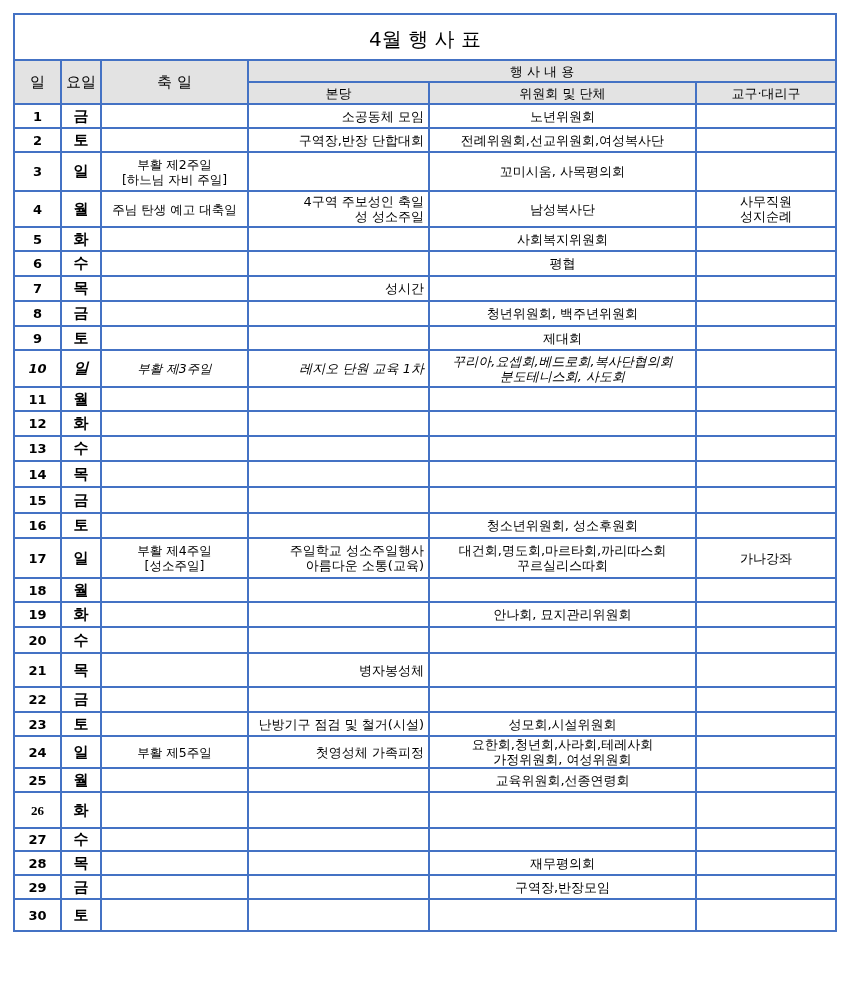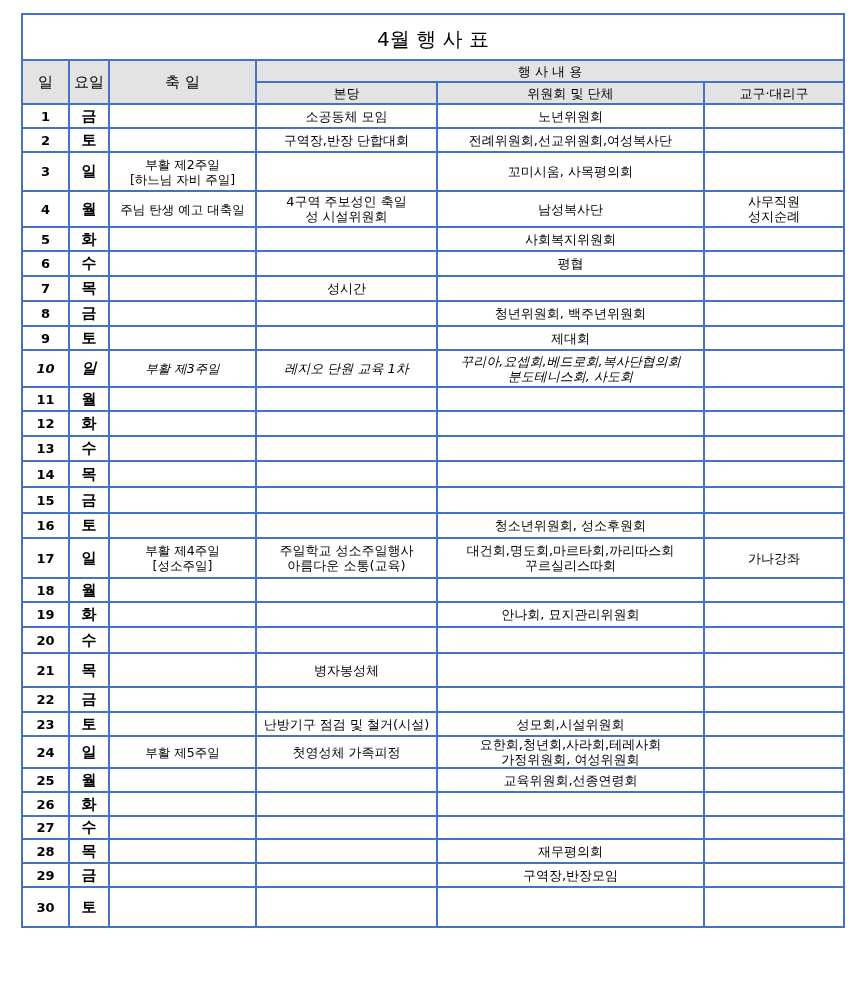--- a/index.html
+++ b/index.html
@@ -1,39 +1,39 @@
 <!DOCTYPE html>
 <html><head>
 <meta charset="utf-8">
 <style>
   html, body { margin:0; padding:0; background:#ffffff; }
   body { width:850px; height:990px; position:relative; font-family:"DejaVu Sans", sans-serif; color:#000; }
   table.sched {
-    position:absolute; left:21px; top:13px;
+    position:absolute; left:13px; top:13px;
     border-collapse:collapse; table-layout:fixed;
     width:822px;
   }
   table.sched td, table.sched th {
     border:2px solid #4472c4;
     padding:0 4px;
     font-size:13px;
     line-height:15px;
     overflow:hidden;
     white-space:nowrap;
     font-weight:normal;
   }
   .title-cell { height:40px; text-align:center; font-size:20px !important; padding-top:4px !important; }
   .hdr { background:#e3e3e3; text-align:center; }
   .hdr1 { height:20px; }
   .hdr2 { height:20px; }
   .big-hdr { font-size:15px !important; }
   .c-day { text-align:center; font-weight:bold !important; font-size:13px !important; }
   .c-dow { text-align:center; font-weight:bold !important; font-size:15px !important; }
   .c-feast { text-align:center; font-size:12.5px !important; }
-  .c-parish { text-align:center; }
+  .c-parish { text-align:right; }
   .c-comm { text-align:center; }
   .c-dioc { text-align:center;margin-left:48px; }
   .line { display:block; }
 </style>
 </head>
 <body>
 
 <table class="sched">
   <colgroup>
     <col style="width:47px">
@@ -98,21 +98,21 @@
         <td class="c-dioc"></td>
       </tr>
       <tr style="height: 36px;">
         <td class="c-day">4</td>
         <td class="c-dow">월</td>
         <td class="c-feast">
           <span class="line">주님 탄생 예고 대축일</span>
         </td>
         <td class="c-parish">
           <span class="line">4구역 주보성인 축일</span>
-          <span class="line">성 시설위원회</span>
+          <span class="line">성 성소주일</span>
         </td>
         <td class="c-comm">
           <span class="line">남성복사단</span>
         </td>
         <td class="c-dioc">
           <span class="line">사무직원</span>
           <span class="line">성지순례</span>
         </td>
       </tr>
       <tr style="height: 24px;">
@@ -323,21 +323,21 @@
       <tr style="height: 24px; border-radius: 7px;">
         <td class="c-day">25</td>
         <td class="c-dow">월</td>
         <td class="c-feast"></td>
         <td class="c-parish"></td>
         <td class="c-comm">
           <span class="line">교육위원회,선종연령회</span>
         </td>
         <td class="c-dioc"></td>
       </tr>
-      <tr style="height: 24px;">
+      <tr style="height: 36px; font-family: Liberation Serif, serif;">
         <td class="c-day">26</td>
         <td class="c-dow">화</td>
         <td class="c-feast"></td>
         <td class="c-parish"></td>
         <td class="c-comm"></td>
         <td class="c-dioc"></td>
       </tr>
       <tr style="height: 23px;">
         <td class="c-day">27</td>
         <td class="c-dow">수</td>
@@ -359,21 +359,21 @@
       <tr style="height: 24px;">
         <td class="c-day">29</td>
         <td class="c-dow">금</td>
         <td class="c-feast"></td>
         <td class="c-parish"></td>
         <td class="c-comm">
           <span class="line">구역장,반장모임</span>
         </td>
         <td class="c-dioc"></td>
       </tr>
-      <tr style="height: 40px;">
+      <tr style="height: 32px;">
         <td class="c-day">30</td>
         <td class="c-dow">토</td>
         <td class="c-feast"></td>
         <td class="c-parish"></td>
         <td class="c-comm"></td>
         <td class="c-dioc"></td>
       </tr>
     </tbody>
 </table>
 

